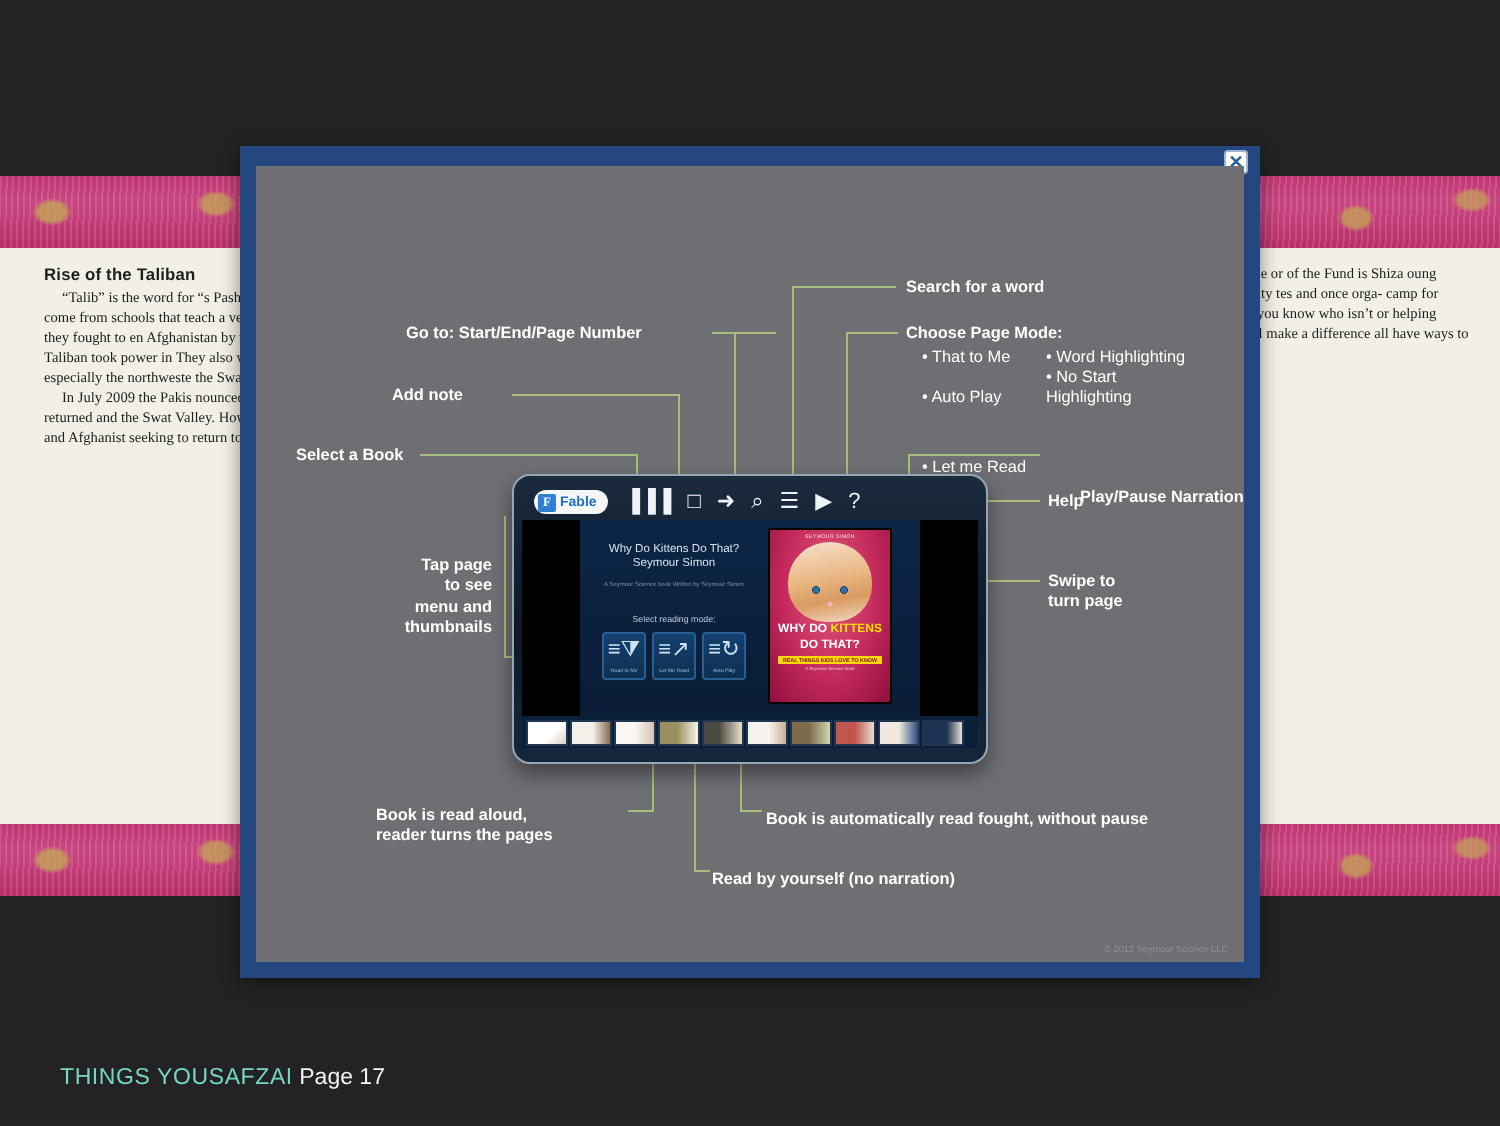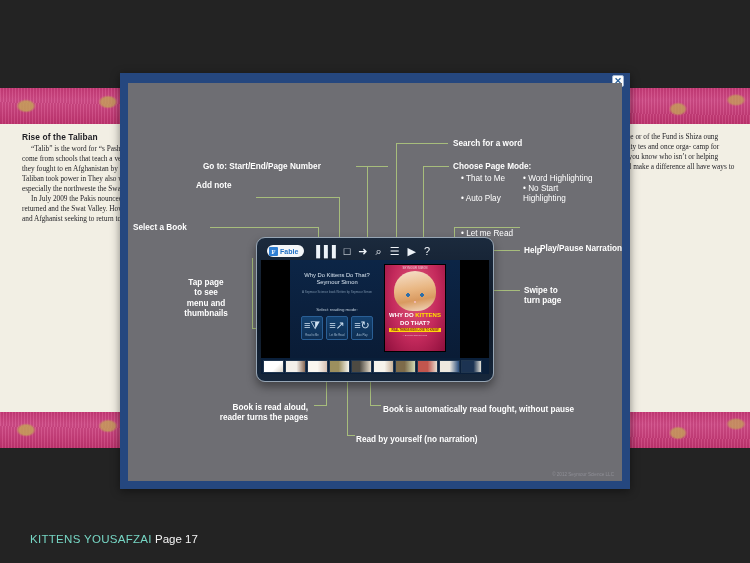--- a/index.html
+++ b/index.html
@@ -258,33 +258,33 @@
     <div class="anno b" style="left:325px; top:79px;">Choose Page Mode:</div>
 
     <div class="anno" style="left:333px; top:91px;">• That to Me</div>
     <div class="anno" style="left:333px; top:101px;margin-top:45px;">• Let me Read</div>
     <div class="anno" style="left:333px; top:111px;">• Auto Play</div>
 
     <div class="anno" style="left:395px; top:91px;">• Word Highlighting</div>
     <div class="anno" style="left:395px; top:101px;">• No Start</div>
     <div class="anno" style="left:395px; top:111px;">   Highlighting</div>
 
-    <div class="anno b" style="left:68px; top:98px;text-align:right;">Add note</div>
-    <div class="anno b" style="left:5px; top:140px;">Select a Book</div>
+    <div class="anno b" style="left:68px; top:110px;text-align:right;">Add note</div>
+    <div class="anno b" style="left:20px; top:140px;">Select a Book</div>
     <div class="anno b" style="left:412px; top:140px;margin-top:21px;">Play/Pause Narration</div>
     <div class="anno b" style="left:396px; top:163px;">Help</div>
 
-    <div class="anno b ctr" style="left:38px; top:195px; width:80px; white-space:pre-line;">Tap page
+    <div class="anno b ctr" style="left:38px; top:195px; width:80px; white-space:pre-line;text-align:right;">Tap page
 to see
 menu and
 thumbnails</div>
     <div class="anno b" style="left:396px; top:203px; white-space:pre-line;">Swipe to
 turn page</div>
 
-    <div class="anno b ctr" style="left:60px; top:320px; width:120px; white-space:pre-line; text-align:right;">Book is read aloud,
+    <div class="anno b ctr" style="left:60px; top:320px; width:120px; white-space:pre-line; text-align:left;">Book is read aloud,
 reader turns the pages</div>
     <div class="anno b" style="left:255px; top:322px;">Book is automatically read fought, without pause</div>
     <div class="anno b" style="left:228px; top:352px;">Read by yourself (no narration)</div>
 
     <div class="lead h" style="left:268px; top:60px; width:52px;"></div>
     <div class="lead v" style="left:268px; top:60px; height:97px;"></div>
 
     <div class="lead h" style="left:295px; top:83px; width:26px;"></div>
     <div class="lead v" style="left:295px; top:83px; height:74px;"></div>
 
@@ -377,15 +377,15 @@
         <div class="th" style="background:linear-gradient(90deg,#efe9df 50%,#2a4e7d)"></div>
         <div class="th" style="background:linear-gradient(90deg,#1c3352 60%,#e6e2d8)"></div>
       </div>
     </div>
 
     <div id="copyright">© 2012 Seymour Science LLC</div>
   </div>
 </div>
 
 <div id="footer">
-  <span class="name">KITTENS YOUSAFZAI</span>
+  <span class="name">THINGS YOUSAFZAI</span>
   <span class="pg">Page 17</span>
 </div>
 
 </body></html>

